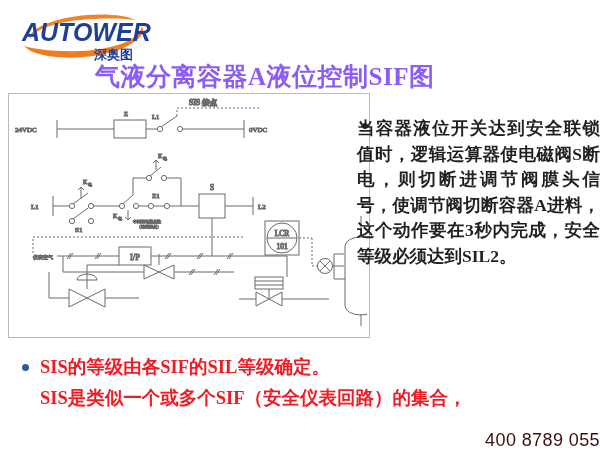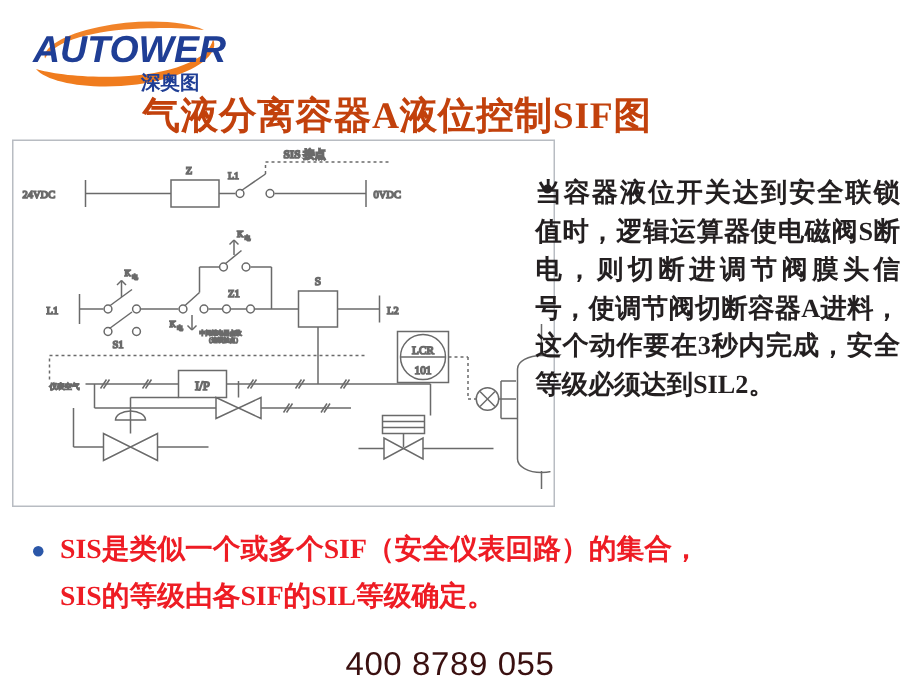--- a/index.html
+++ b/index.html
@@ -10,21 +10,21 @@
     position:relative;
     overflow:hidden;
   }
   
   #logo{position:absolute;left:16px;top:10px;width:140px;height:54px;}
   #logo svg{display:block;}
   
   #title{
     position:absolute;left:95px;top:60px;width:460px;
     font-family:"Liberation Serif",serif;
-    font-size:25px;font-weight:bold;color:#c2410c;
+    font-size:25px;font-weight:bold;color:#8b5cf6;
     letter-spacing:0.5px;white-space:nowrap;
   }
   
   #diagram{
     position:absolute;left:8px;top:93px;width:360px;height:243px;
     border:1px solid #b8bcc2;
     background:#ffffff;
   }
   #diagram svg{display:block;}
   
@@ -48,23 +48,23 @@
   }
   #red-text{
     margin-left:32px;
     font-family:"Liberation Serif",serif;
     font-size:18.5px;line-height:31px;color:#ee1c24;
     font-weight:bold;
   }
   
   #phone{
     position:absolute;left:0;top:430px;width:600px;
-    text-align:center;
+    text-align:right;
     font-family:"Liberation Sans",sans-serif;
-    font-size:22px;color:#3a1010;letter-spacing:0.4px;
+    font-size:18px;color:#3a1010;letter-spacing:0.4px;
   }
   .dg-txt{font-family:"Liberation Serif",serif;fill:#4a4a4a;}
 </style>
 </head>
 <body>
 
 <div id="logo">
   <svg width="140" height="54" viewBox="0 0 140 54" xmlns="http://www.w3.org/2000/svg">
 
     <path d="M8 36 C18 48 62 52 96 42 C120 35 130 24 126 16 C124 30 96 40 64 41 C38 42 18 39 8 36 Z" fill="#F07C1E"></path>
@@ -244,18 +244,18 @@
 </div>
 
 <div id="right-block">
   <span id="right-bullet"></span>
   <div id="right-text">当容器液位开关达到安全联锁值时，逻辑运算器使电磁阀S断电，则切断进调节阀膜头信号，使调节阀切断容器A进料，这个动作要在3秒内完成，安全等级必须达到SIL2。</div>
 </div>
 
 <div id="red-block">
   <span id="red-bullet"></span>
   <div id="red-text">
+    <div>SIS的等级由各SIF的SIL等级确定。</div>
     <div>SIS是类似一个或多个SIF（安全仪表回路）的集合，</div>
-    <div>SIS的等级由各SIF的SIL等级确定。</div>
   </div>
 </div>
 
 <div id="phone">400 8789 055</div>
 
 </body></html>

